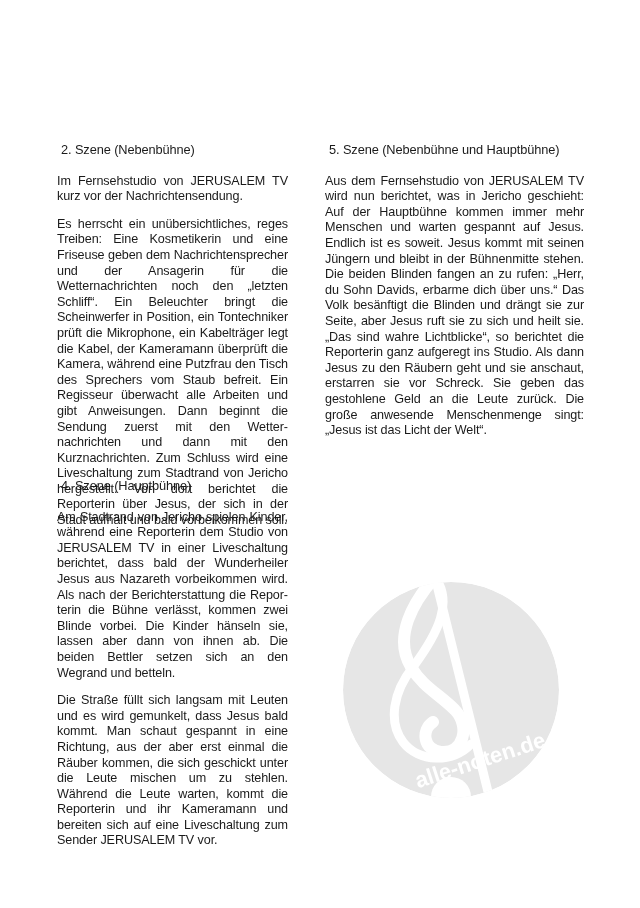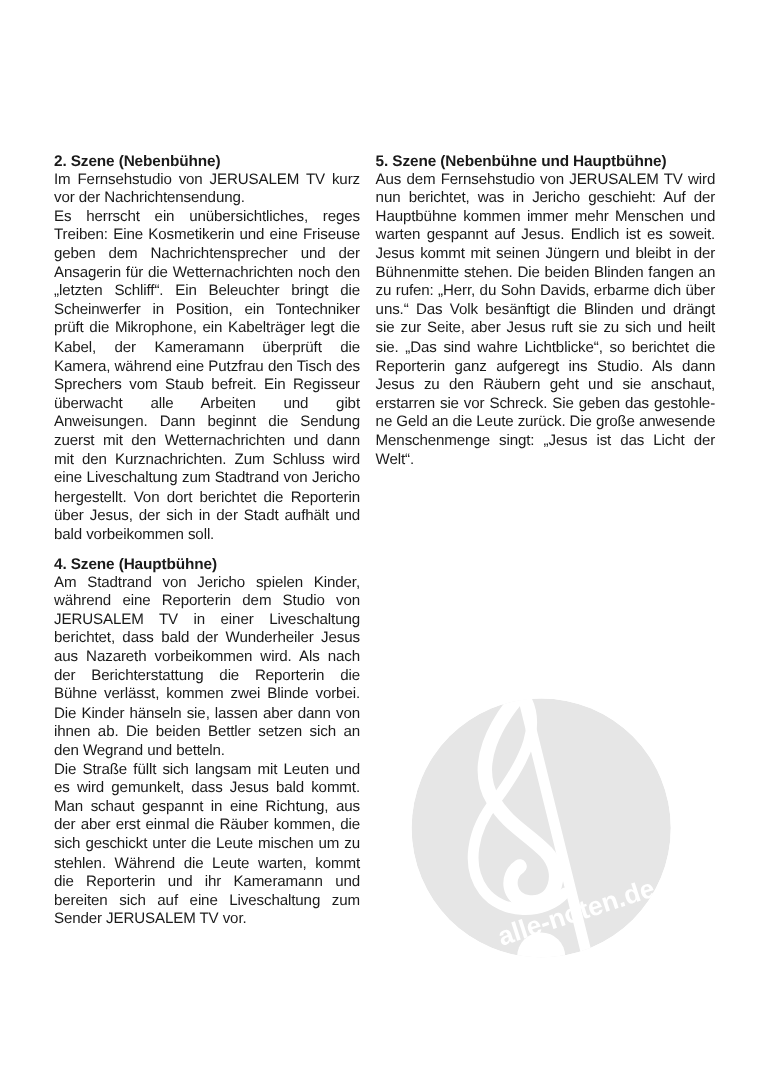--- a/index.html
+++ b/index.html
@@ -24,28 +24,28 @@
   }
   .section {
     position: absolute;
     font-size: 12.6px;
     line-height: 15.6px;
     text-align: justify;
     hyphens: manual;
     letter-spacing: -0.1px;
   }
   .section h2 {
-    margin: 0;
+    margin: 16px;
     font-size: 12.8px;
     line-height: 15.6px;
-    font-weight: bold;
+    font-weight: normal;
     text-align: left;
   }
   .section p {
-    margin: 0;
+    margin: 12px;
   }
   .section p.last {
     text-align-last: left;
   }
   #s2 { left: 45px; top: 126px; width: 255px; }
   #s3 { left: 45px; top: 462px; width: 255px; }
   #s4 { left: 313px; top: 126px; width: 283px; }
 </style>
 </head>
 <body>

